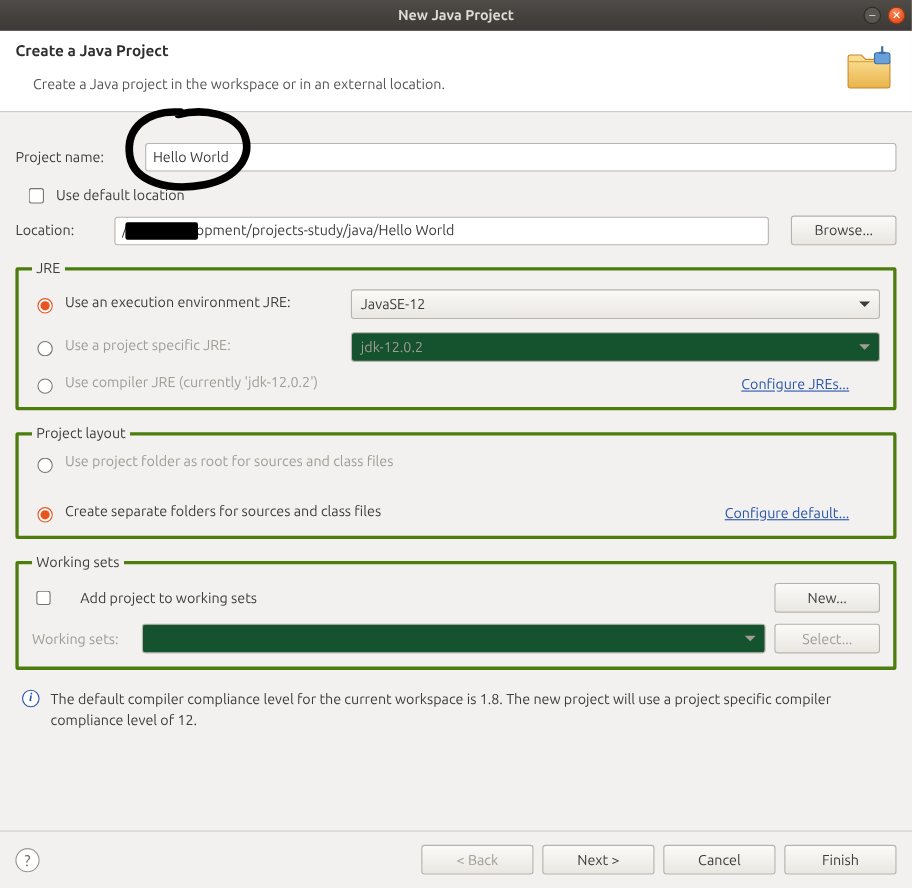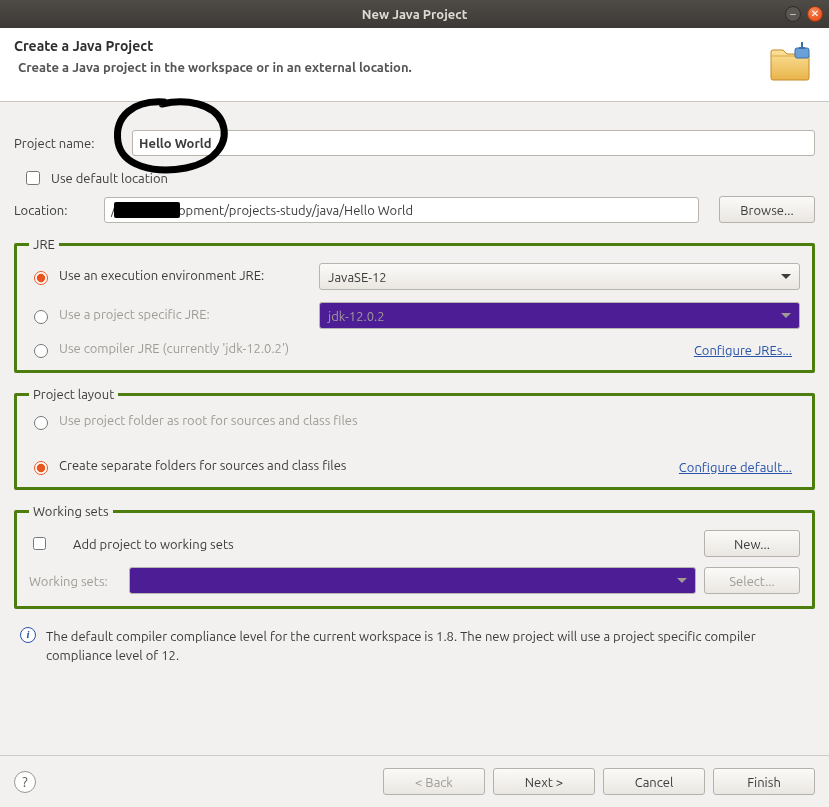--- a/index.html
+++ b/index.html
@@ -60,24 +60,23 @@
     justify-content: space-between;
     height: 74px;
   }
   .header-text h1 {
     margin: 0 0 6px 0;
     font-size: 14px;
     font-weight: bold;
     color: #2e2e2e;
   }
   .header-text p {
-    margin: 4px;
+    margin: 16px;
     font-size: 13px;
     color: #555;
-    font-weight: bold;
   }
   .header-icon svg { width: 48px; height: 44px; }
 
   
   .body {
     padding: 10px 14px 0 14px;
     position: relative;
   }
 
   .row {
@@ -98,21 +97,21 @@
     background: #ffffff;
     padding: 2px 6px;
     font-family: inherit;
     font-size: 13px;
     color: #3c3c3c;
   }
   input[type="text"]:disabled, .select.disabled {
     color: #8a8782;
     background: #f4f3f1;
   }
-  .flex1 { flex: 1; font-weight: bold; }
+  .flex1 { flex: 1; }
 
   .cb {
     display: flex;
     align-items: center;
     gap: 8px;
     margin: 12px 0 8px 8px;
   }
   .cb input[type=checkbox] {
     width: 14px; height: 14px;
     accent-color: #e9541f;
@@ -177,37 +176,37 @@
     border: 1px solid #b8b4ae;
     border-radius: 3px;
     background: linear-gradient(to bottom, #fbfaf8, #eae7e2);
     display: flex;
     align-items: center;
     justify-content: space-between;
     padding: 0 8px;
     color: #3c3c3c;
     cursor: pointer;
   }
-  .select.disabled { cursor: default; color:#a09c95; background:#4c1d95;}
+  .select.disabled { cursor: default; color:#a09c95; background:#14532d;}
   .select .caret {
     width: 0; height: 0;
     border-left: 5px solid transparent;
     border-right: 5px solid transparent;
     border-top: 5px solid #3c3c3c;
   }
   .select.disabled .caret { border-top-color:#a09c95; }
 
   a.link {
     color: #2854aa;
     text-decoration: underline;
     cursor: pointer;
   }
   .right-link {
     position: absolute;
-    right: 8px;
+    right: 28px;
   }
 
   .layout-row {
     display: flex;
     align-items: center;
     gap: 8px;
     margin-bottom: 28px;
     position: relative;
   }
 

